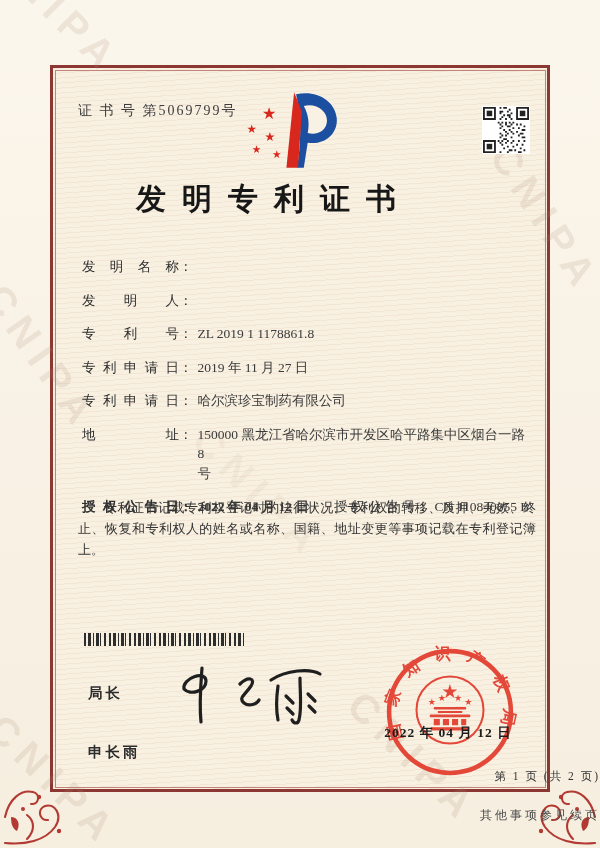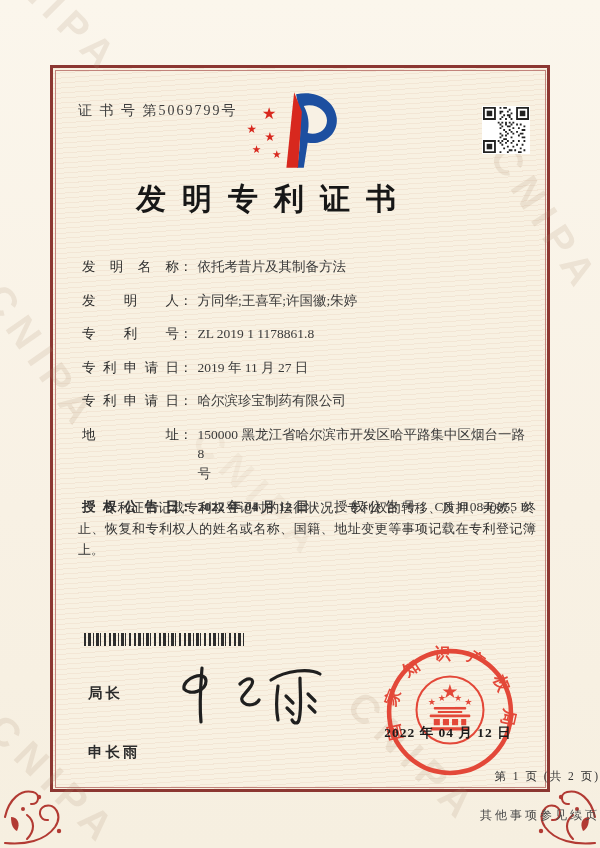--- a/index.html
+++ b/index.html
@@ -128,26 +128,24 @@
         M8,18h1v1H8z M10,18h1v1h-1z M13,18h1v1h-1z M16,18h1v1h-1z M19,18h1v1h-1z M22,18h1v1h-1z M9,19h1v1H9z M12,19h1v1h-1z M15,19h1v1h-1z M18,20h1v1h-1z M21,20h1v1h-1z M10,20h1v1h-1z M13,21h1v1h-1z M16,21h1v1h-1z M20,22h1v1h-1z M11,22h1v1h-1z M14,23h2v1h-2z M17,23h1v1h-1z M22,23h1v1h-1z M9,24h1v1H9z M13,24h1v1h-1z M19,24h2v1h-2z"></path>
     </g>
   </svg>
 
   <div class="abs title">发明专利证书</div>
 
   <div class="abs fields">
     <div class="frow">
       <span class="flabel">发明名称</span>
         <span class="fcolon">：</span>
-      <span class="fvalue">依托考昔片及其制备方法</span>
     </div>
     <div class="frow">
       <span class="flabel">发明人</span>
         <span class="fcolon">：</span>
-      <span class="fvalue">方同华;王喜军;许国徽;朱婷</span>
     </div>
     <div class="frow">
       <span class="flabel">专利号</span>
         <span class="fcolon">：</span>
       <span class="fvalue">ZL 2019 1 1178861.8</span>
     </div>
     <div class="frow">
       <span class="flabel">专利申请日</span>
         <span class="fcolon">：</span>
       <span class="fvalue">2019 年 11 月 27 日</span>

